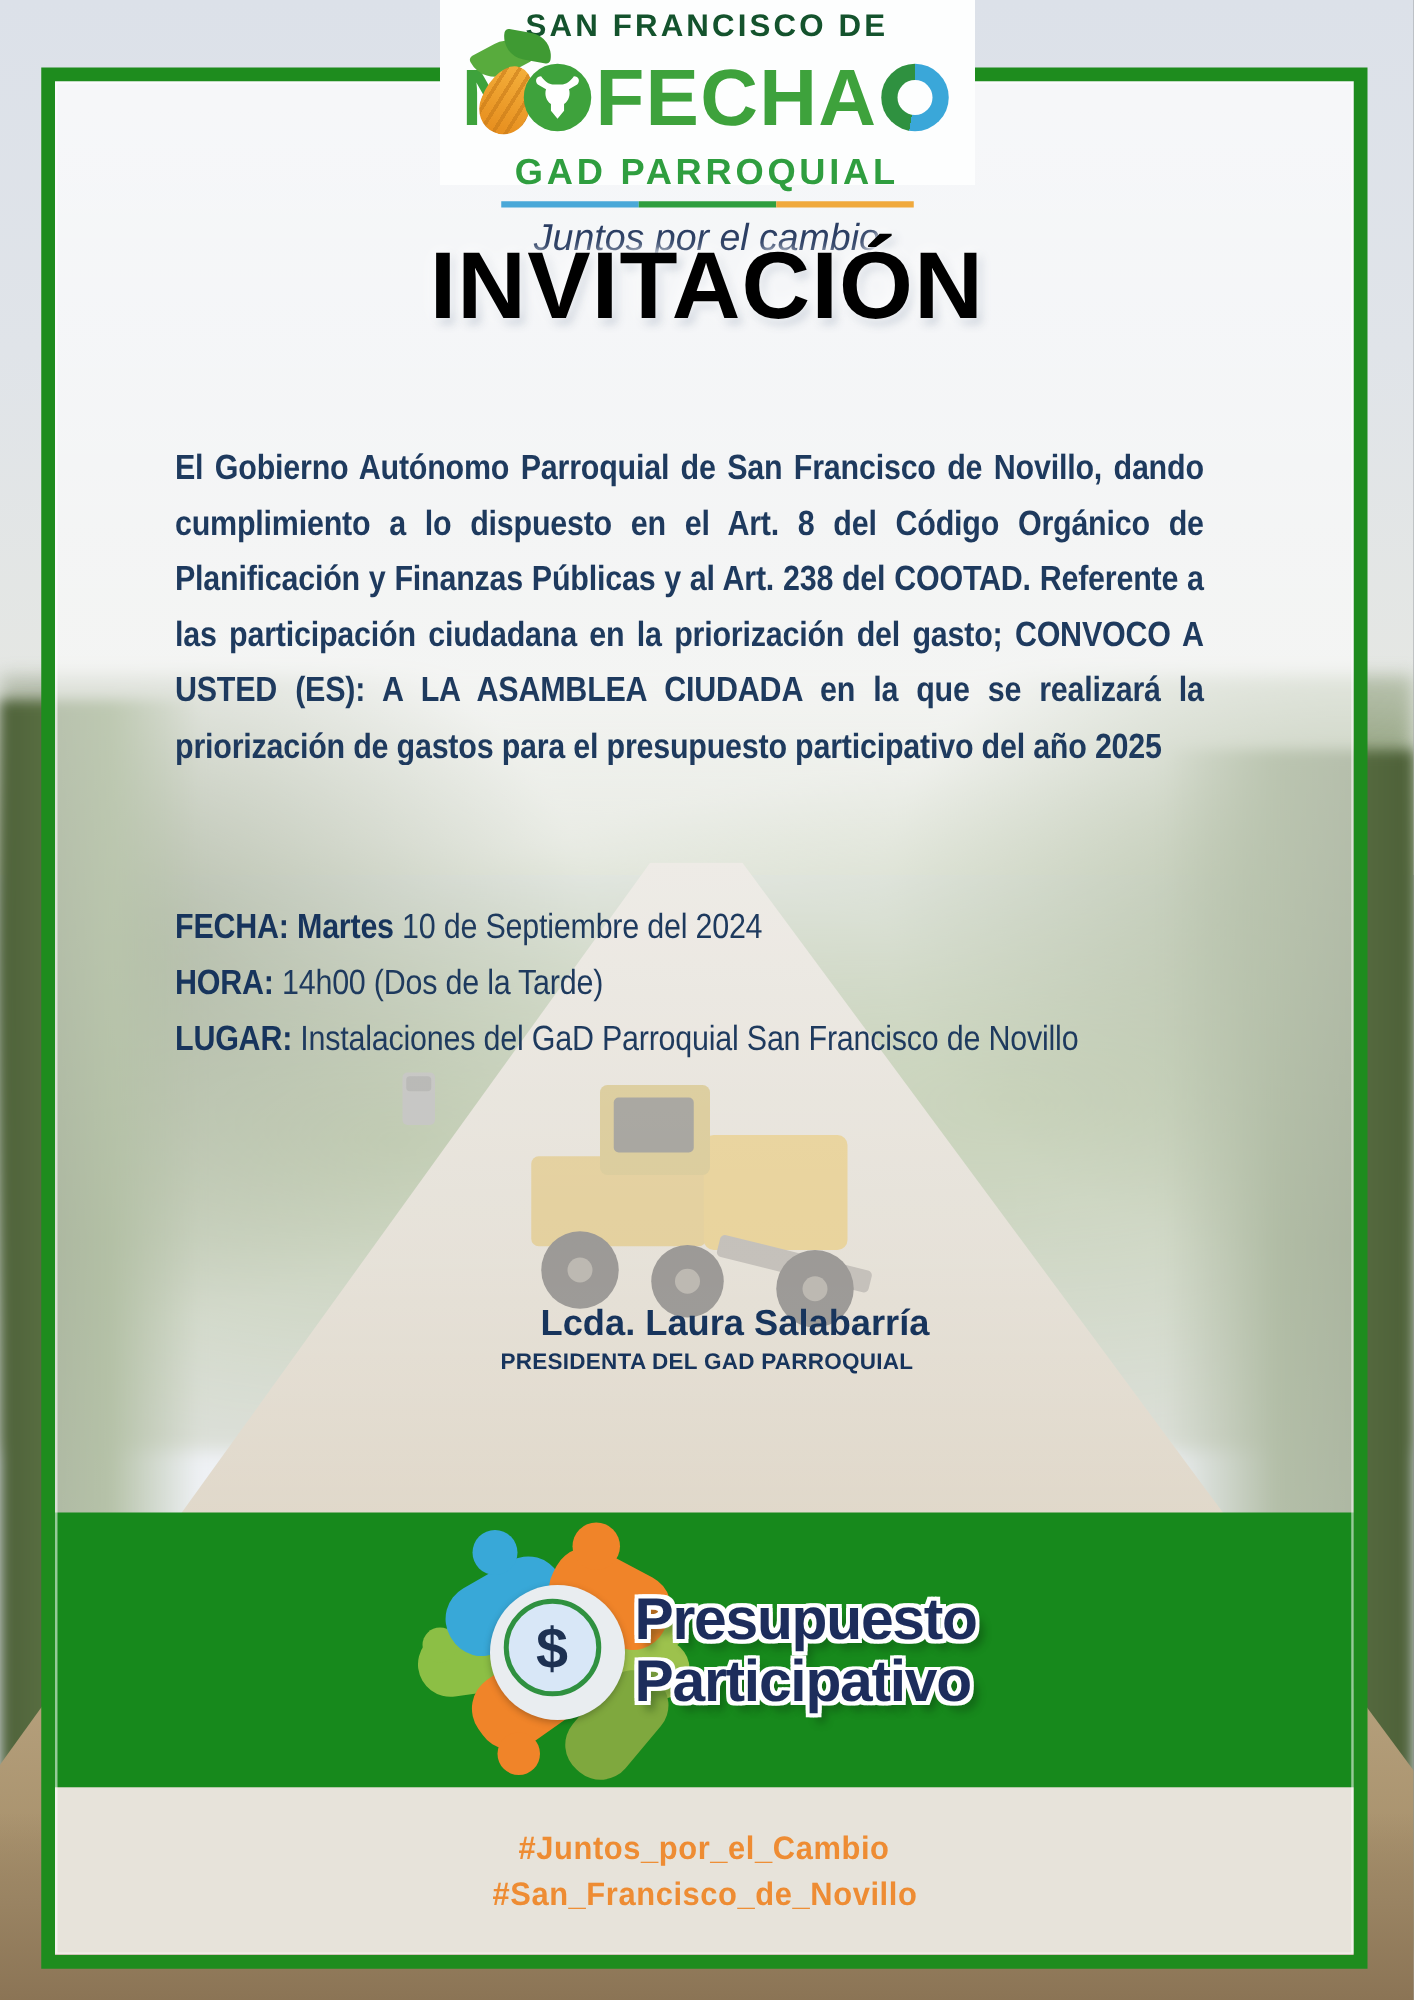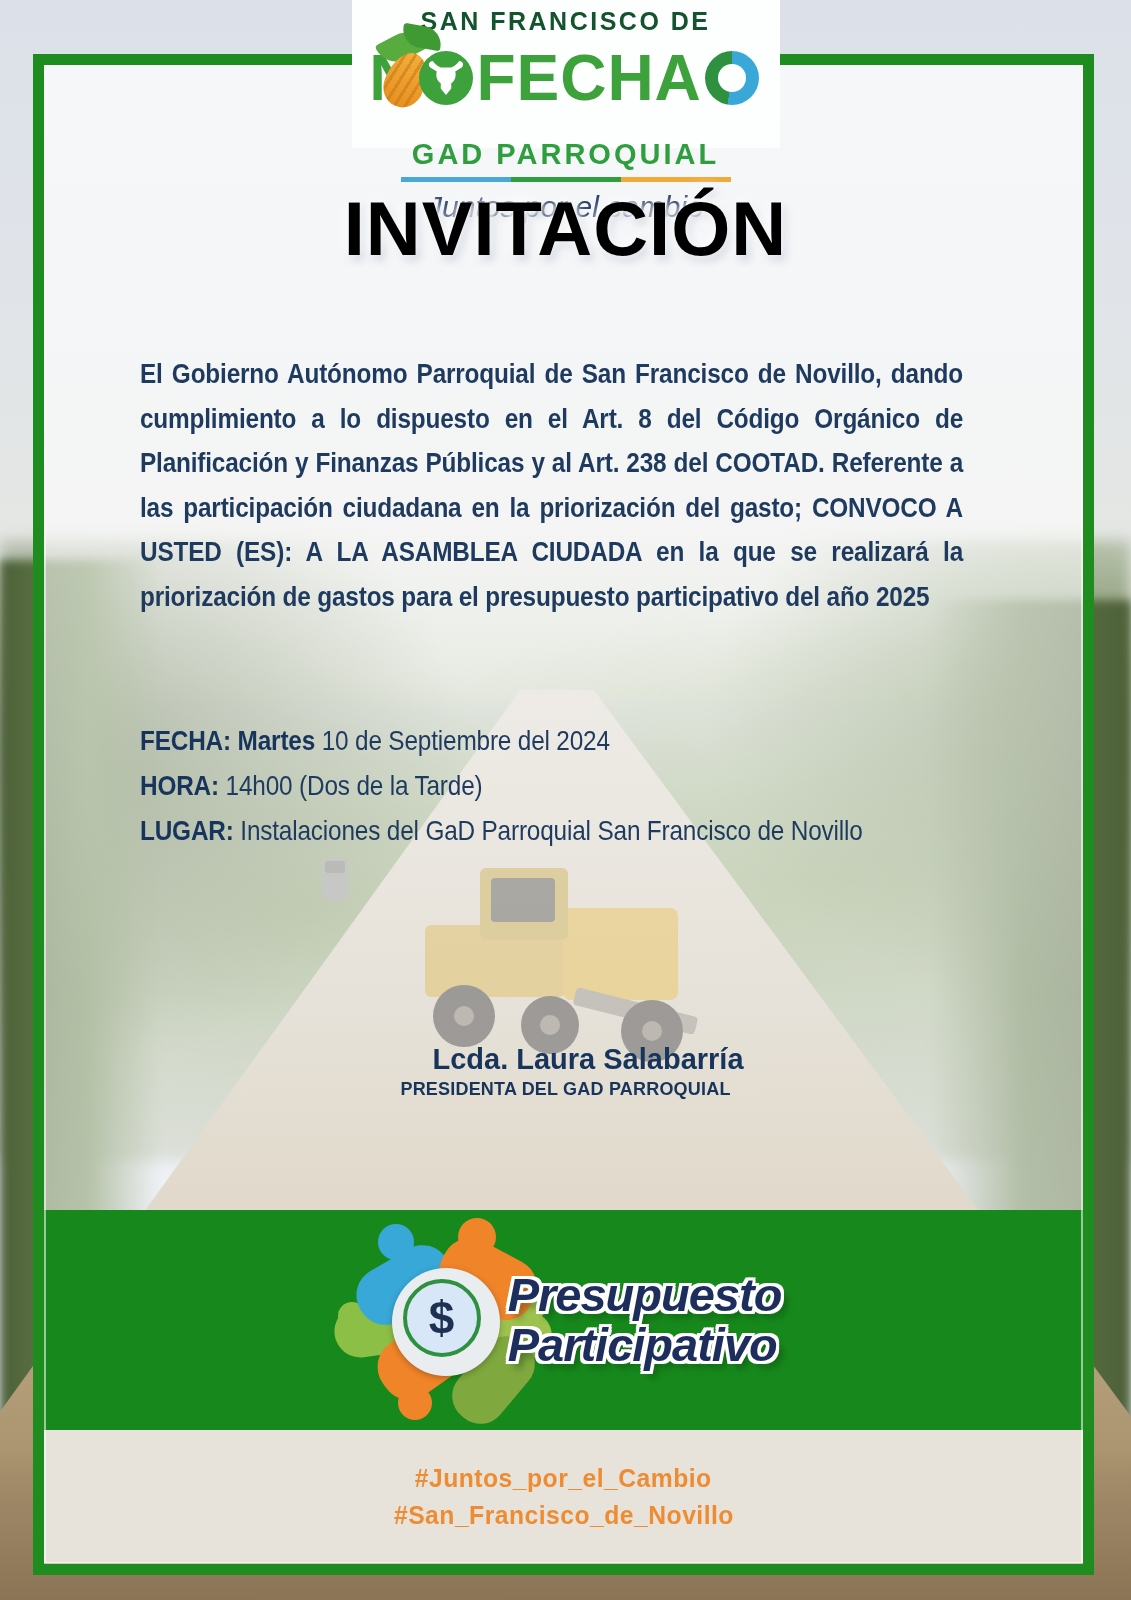--- a/index.html
+++ b/index.html
@@ -62,21 +62,21 @@
     border-radius:4px 22px 4px 22px;transform:rotate(10deg);}
   .cacao .pod{position:absolute;left:8px;top:26px;width:40px;height:56px;transform:rotate(22deg);
     border-radius:50% 50% 50% 50%/62% 62% 40% 40%;
     background:repeating-linear-gradient(100deg,rgba(197,120,23,.55) 0 3px,rgba(197,120,23,0) 3px 9px),
                linear-gradient(#f3ae3a,#e78f1f);}
   .bull-o,.swoosh-o{display:inline-block;width:54px;height:54px;margin:0 3px;vertical-align:-4px;border-radius:50%;}
   .bull-o{background:#3ea23c;position:relative;}
   .bull-o svg{position:absolute;inset:6px;}
   .swoosh-o{background:conic-gradient(from 30deg,#3aa7d9 0 160deg,#2f9140 160deg 330deg,#3aa7d9 330deg 360deg);position:relative;}
   .swoosh-o:after{content:"";position:absolute;inset:13px;background:#fdfefe;border-radius:50%;}
-  .logo-org{margin-top:18px;font-size:29px;font-weight:700;letter-spacing:3px;color:#2f9e3f;}
+  .logo-org{margin-top:2px;font-size:29px;font-weight:700;letter-spacing:3px;color:#2f9e3f;}
   .logo-underline{margin:6px auto 0;width:330px;height:5px;display:flex;}
   .logo-underline i{flex:1;}
   .u-b{background:#4aa8d8;} .u-g{background:#2f9e3f;} .u-o{background:#f0a93c;}
   .logo-slogan{margin-top:8px;font-family:Liberation Sans, sans-serif;font-style:italic;font-size:30px;color:#2b3e63;}
   
   .title{position:absolute;left:0;top:185px;width:100%;margin:0;text-align:center;z-index:6;
     font-size:76px;font-weight:800;letter-spacing:1px;color:#000000;
     text-shadow:0 0 16px #fff,0 0 8px rgba(255,255,255,.95),3px 4px 8px rgba(175,185,200,.9);}
   .condensed{transform:scaleX(0.87);transform-origin:0 0;}
   .body-par{position:absolute;left:140px;top:352px;width:946px;margin:0;z-index:6;
@@ -107,21 +107,21 @@
   .orbot-h{left:52px;top:170px;width:34px;height:34px;background:#f08429;}
   .orbot-b{left:30px;top:112px;width:92px;height:62px;background:#f08429;border-radius:28px;transform:rotate(-35deg);}
   .coin-outer{left:46px;top:52px;width:108px;height:108px;border-radius:50%;background:#e9edf0;
     box-shadow:0 2px 6px rgba(0,0,0,.25);}
   .coin-inner{left:57px;top:63px;width:78px;height:78px;border-radius:50%;background:#d8e7f7;
     border:4px solid #2f9140;box-sizing:border-box;display:flex;align-items:center;justify-content:center;
     font-size:46px;font-weight:700;color:#1d3152;}
   .program-text{margin-left:-48px;z-index:7;font-weight:800;color:#1d2d5c;
     font-size:47px;line-height:50px;letter-spacing:-1px;
     text-shadow:-3px -3px 0 #fff,3px -3px 0 #fff,-3px 3px 0 #fff,3px 3px 0 #fff,
-      -3px 0 0 #fff,3px 0 0 #fff,0 -3px 0 #fff,0 3px 0 #fff,6px 7px 7px rgba(8,38,10,.4);font-style:italic;}
+      -3px 0 0 #fff,3px 0 0 #fff,0 -3px 0 #fff,0 3px 0 #fff,6px 7px 7px rgba(8,38,10,.4);}
   .hashtag{font-size:26px;font-weight:700;letter-spacing:.5px;color:#ee8c33;transform:scaleX(.95);}
 </style>
 </head>
 <body>
 
 <div id="canvas">
 
   <div class="photo">
     <div class="sky"></div>
     <div class="hills"></div>

